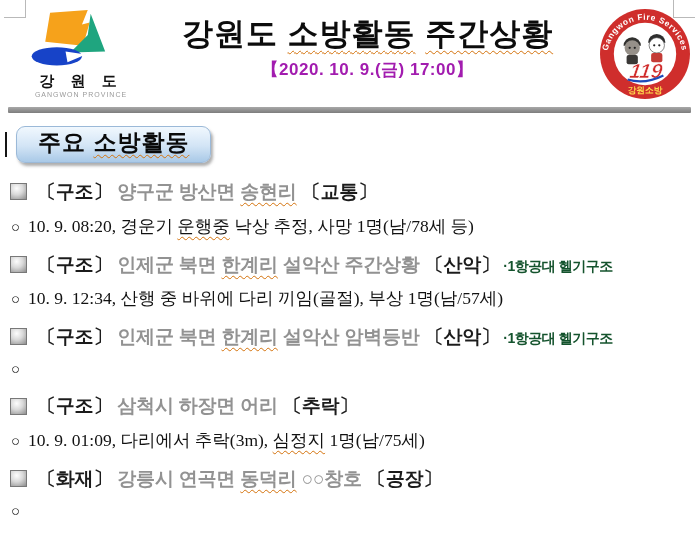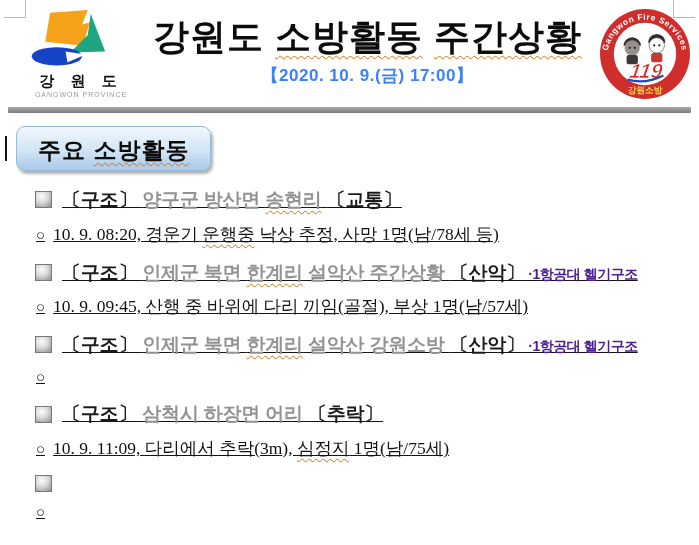--- a/index.html
+++ b/index.html
@@ -13,59 +13,59 @@
   .corner { position:absolute; top:0; width:21px; height:17px; border-bottom:1px solid #b9b9b9; }
   .corner.tl { left:4px;  border-right:1px solid #b9b9b9; }
   .corner.tr { right:4px; border-left:1px solid #b9b9b9; }
 
   
   .header { display:flex; align-items:flex-start; padding:5px 8px 0 26px; }
   .logo-block { width:110px; text-align:center; margin-top:4px; flex:0 0 auto; }
   .logo-name { font-size:15px; font-weight:800; letter-spacing:6px; color:#111; margin-top:1px; }
   .logo-caption { font-size:7px; color:#9a9a9a; letter-spacing:1px; }
   .title-block { flex:1 1 auto; text-align:center; padding-top:12px; }
-  .doc-title { font-size:36px; font-weight:800; letter-spacing:1px; color:#0c0c0c; line-height:1.1;text-align:center; }
+  .doc-title { font-size:31px; font-weight:800; letter-spacing:1px; color:#0c0c0c; line-height:1.1;text-align:center; }
   .doc-title .s-wavy { text-underline-offset:6px; }
-  .datetime { font-size:17px; font-weight:700; color:#3b82f6; margin-top:7px; letter-spacing:0.5px; }
+  .datetime { font-size:17px; font-weight:700; color:#a21caf; margin-top:7px; letter-spacing:0.5px; }
   .badge-block { width:92px; flex:0 0 auto; margin-top:3px; }
 
   .divider { height:6px; margin:3px 8px 0 8px; background:linear-gradient(180deg,#a8a8a8,#7d7d7d); border-radius:1px; }
 
   
   .section-row { display:flex; align-items:center; margin:13px 0 0 5px; }
   .section-tick { width:2px; height:25px; background:#151515; margin-right:9px; flex:0 0 auto; }
   .section-pill {
     background:linear-gradient(180deg,#f1f8fe 0%,#d2e4f5 55%,#a9c9e7 100%);
     border:1px solid #9bb9d8; border-radius:9px;
     box-shadow:2px 3px 3px rgba(110,110,110,.55);
-    padding:8px 21px 4px; font-size:23px; font-weight:800; color:#0a0a0a; letter-spacing:1px;
+    padding:0 21px 4px; font-size:23px; font-weight:800; color:#0a0a0a; letter-spacing:1px;
   }
 
   
-  .entries { padding:0 8px 0 35px;text-decoration:underline; }
+  .entries { padding:0 8px 0 10px; }
   .entry { margin-top:15px; }
   .entry:first-child { margin-top:17px; }
   .entry-heading { display:flex; align-items:center; font-size:19px; font-weight:800; line-height:1.25; letter-spacing:-0.2px; color:#1b1b1b; white-space:nowrap; }
   .sq-bullet {
     width:15px; height:15px; flex:0 0 15px; margin-right:10px;
     background:radial-gradient(circle at 38% 30%, #fdfdfd 0%, #d9d9d9 45%, #8d8d8d 100%);
     border:1px solid #787878;
   }
   .entry-detail {
     display:flex; align-items:baseline; margin-top:11px; padding-left:1px;
     font-family:"Liberation Serif","DejaVu Serif",serif;
     font-size:17.5px; color:#121212; line-height:1.3; white-space:nowrap;
   }
   .circle-bullet { font-size:15px; margin-right:8px; flex:0 0 auto; color:#222; }
 
   
   .seg { }
   .s-tag  { color:#1b1b1b; }
   .s-loc  { color:#929292; }
-  .s-note { font-size:14px; color:#4c1d95; letter-spacing:-0.5px; }
+  .s-note { font-size:14px; color:#14532d; letter-spacing:-0.5px; }
   .s-wavy {
     text-decoration-line:underline; text-decoration-style:wavy;
     text-decoration-color:#d4720c; text-decoration-thickness:1px;
     text-underline-offset:4px;
   }
 </style>
 </head>
 <body>
 
 <div class="page">
@@ -142,48 +142,49 @@
       </div>
     </div>
 
     <div class="entry">
       <div class="entry-heading">
         <span class="sq-bullet"></span>
         <span><span class="seg s-tag">〔구조〕 </span><span class="seg s-loc">인제군 북면 </span><span class="seg s-loc s-wavy">한계리</span><span class="seg s-loc"> 설악산 주간상황 </span><span class="seg s-tag">〔산악〕</span><span class="seg s-note"> ·1항공대 헬기구조</span></span>
       </div>
       <div class="entry-detail">
         <span class="circle-bullet">○</span>
-        <span><span class="seg">10. 9. 09:45, 산행 중 바위에 다리 끼임(골절), 부상 1명(남/57세)</span></span>
+        <span><span class="seg">10. 9. 12:34, 산행 중 바위에 다리 끼임(골절), 부상 1명(남/57세)</span></span>
       </div>
     </div>
 
     <div class="entry">
       <div class="entry-heading">
         <span class="sq-bullet"></span>
-        <span><span class="seg s-tag">〔구조〕 </span><span class="seg s-loc">인제군 북면 </span><span class="seg s-loc s-wavy">한계리</span><span class="seg s-loc"> 설악산 강원소방 </span><span class="seg s-tag">〔산악〕</span><span class="seg s-note"> ·1항공대 헬기구조</span></span>
+        <span><span class="seg s-tag">〔구조〕 </span><span class="seg s-loc">인제군 북면 </span><span class="seg s-loc s-wavy">한계리</span><span class="seg s-loc"> 설악산 암벽등반 </span><span class="seg s-tag">〔산악〕</span><span class="seg s-note"> ·1항공대 헬기구조</span></span>
       </div>
       <div class="entry-detail">
         <span class="circle-bullet">○</span>
       </div>
     </div>
 
     <div class="entry">
       <div class="entry-heading">
         <span class="sq-bullet"></span>
         <span><span class="seg s-tag">〔구조〕 </span><span class="seg s-loc">삼척시 하장면 어리 </span><span class="seg s-tag">〔추락〕</span></span>
       </div>
       <div class="entry-detail">
         <span class="circle-bullet">○</span>
-        <span><span class="seg">10. 9. 11:09, 다리에서 추락(3m), </span><span class="seg s-wavy">심정지</span><span class="seg"> 1명(남/75세)</span></span>
+        <span><span class="seg">10. 9. 01:09, 다리에서 추락(3m), </span><span class="seg s-wavy">심정지</span><span class="seg"> 1명(남/75세)</span></span>
       </div>
     </div>
 
     <div class="entry">
       <div class="entry-heading">
         <span class="sq-bullet"></span>
+        <span><span class="seg s-tag">〔화재〕 </span><span class="seg s-loc">강릉시 연곡면 </span><span class="seg s-loc s-wavy">동덕리</span><span class="seg s-loc"> ○○창호 </span><span class="seg s-tag">〔공장〕</span></span>
       </div>
       <div class="entry-detail">
         <span class="circle-bullet">○</span>
       </div>
     </div>
 
   </div>
 </div>
 
 </body></html>

